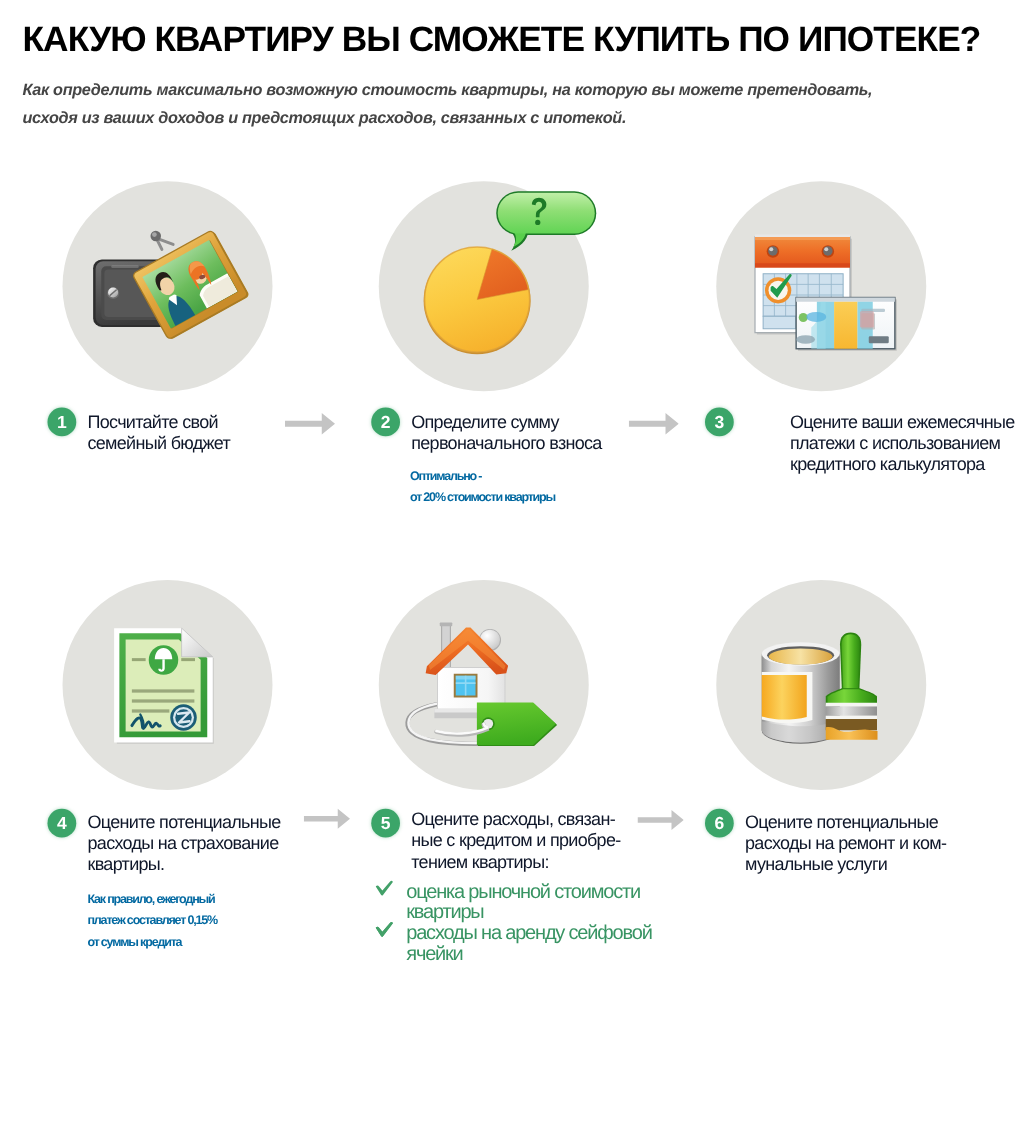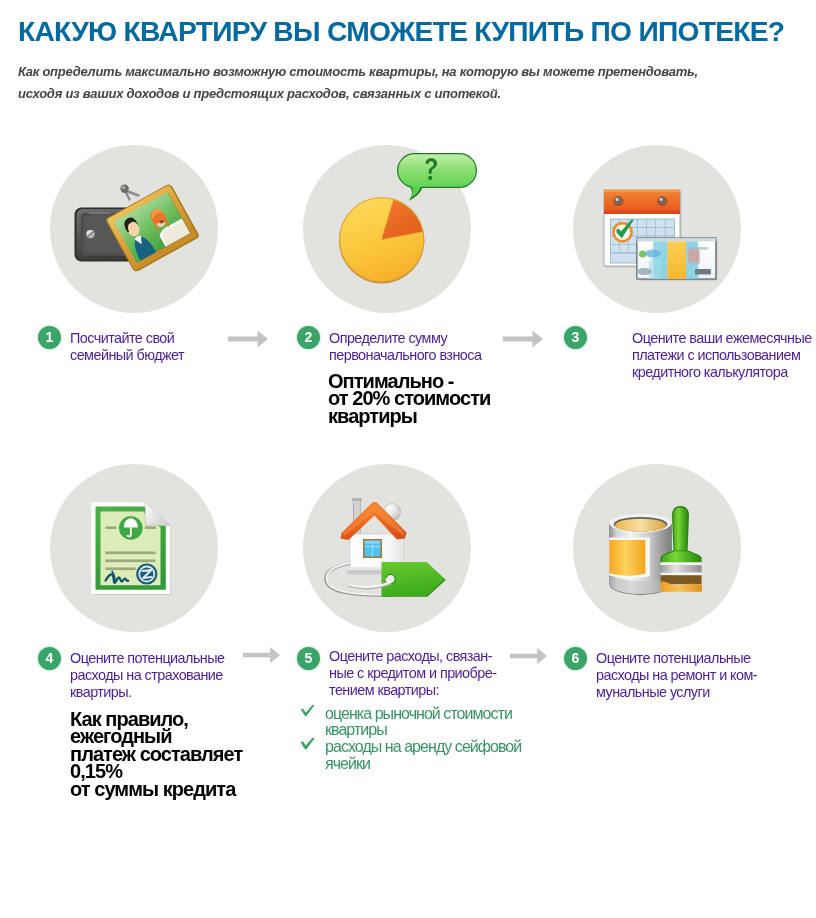--- a/index.html
+++ b/index.html
@@ -5,21 +5,21 @@
 <style>
   html,body{margin:0;padding:0;}
   body{
     width:816px;height:918px;background:#ffffff;overflow:hidden;
     font-family:"Liberation Sans", sans-serif;
     -webkit-font-smoothing:antialiased;
   }
   .page{position:relative;width:816px;height:918px;}
   .title{
     position:absolute;left:18px;top:15px;
-    font-size:28.2px;font-weight:bold;color:#0369a1;
+    font-size:28.2px;font-weight:bold;color:#000000;
     letter-spacing:-0.72px;white-space:nowrap;
   }
   .subtitle{
     position:absolute;left:18px;top:61px;width:690px;
     font-size:13px;font-style:italic;font-weight:bold;color:#454545;
     line-height:22px;letter-spacing:-0.25px;
   }
   .footer{
     position:absolute;left:16px;top:848px;white-space:pre-line;
     font-size:29.4px;font-weight:bold;color:#2d7d4f;
@@ -30,25 +30,25 @@
   }
   .icon-wrap{position:absolute;}
   .step{position:absolute;}
   .num{
     position:absolute;width:23px;height:23px;border-radius:50%;
     background:#3ba569;color:#fff;font-size:14px;font-weight:bold;
     text-align:center;line-height:23px;
     box-shadow:0 0 3px rgba(59,165,105,.4);
   }
   .steptext{
-    position:absolute;font-size:14.4px;color:#4c1d95;line-height:17.1px;
+    position:absolute;font-size:14.4px;color:#0f172a;line-height:17.1px;
     letter-spacing:-0.55px;white-space:pre-line;
   }
   .notetext{
-    position:absolute;font-size:20px;color:#000000;font-weight:bold;
+    position:absolute;font-size:10px;color:#0369a1;font-weight:bold;
     line-height:17.4px;letter-spacing:-0.95px;white-space:pre-line;
   }
   .arrow{position:absolute;}
   .bullets{position:absolute;font-size:16px;color:#389463;font-weight:normal;line-height:16.9px;letter-spacing:-0.95px;}
   .bullet span{white-space:pre-line;display:block;}
   .bullet{position:relative;padding-left:24px;margin-bottom:0px;}
   .bullet svg{position:absolute;left:-1px;top:-2px;}
 </style>
 </head>
 <body>

